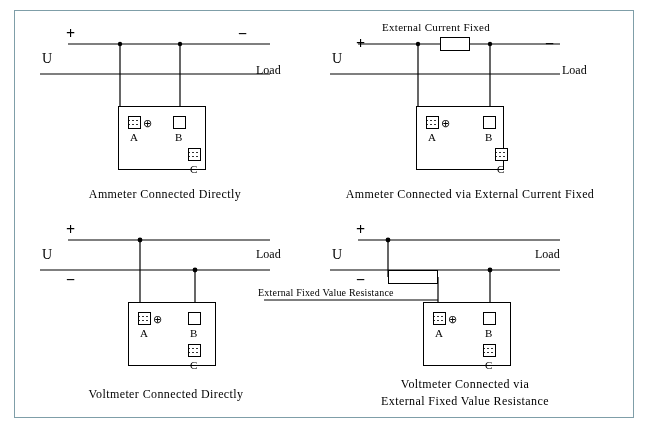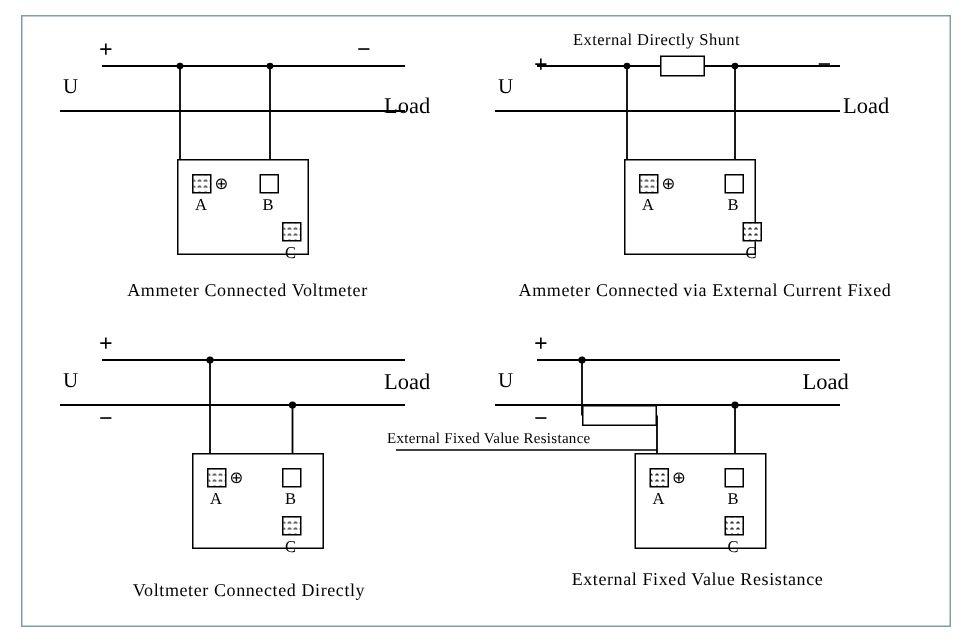--- a/index.html
+++ b/index.html
@@ -41,21 +41,21 @@
     overflow: visible;
   }
   .lbl {
     position: absolute;
     font-family: "Liberation Serif", serif;
     color: #000000;
     white-space: nowrap;
     line-height: 1;
   }
   .lbl-load {
-    font-size: 15px;
+    font-size: 12px;
   }
   .lbl-u {
     font-size: 14px;
   }
   .lbl-sign {
     font-size: 16px;
     font-weight: bold;
   }
   .lbl-term {
     font-size: 11px;
@@ -152,21 +152,21 @@
     <div class="plus-mark" style="left:103px; top:96px;">⊕</div>
     <div class="lbl lbl-term" style="left:90px; top:110px;">A</div>
 
     <div class="term-sq" style="left:133px; top:94px;"></div>
     <div class="lbl lbl-term" style="left:135px; top:110px;">B</div>
 
     <div class="term-hatch" style="left:148px; top:126px;"></div>
     <div class="lbl lbl-term" style="left:150px; top:142px;">C</div>
 
     <div class="caption-block" style="left:0px; top:162px; width:250px;">
-      <span class="lbl-caption" style="position:relative; display:inline-block;">Ammeter Connected Voltmeter</span>
+      <span class="lbl-caption" style="position:relative; display:inline-block;">Ammeter Connected Directly</span>
     </div>
   </div>
 
   <div class="panel" style="left:330px; top:22px; width:290px; height:190px;">
 
     <svg class="diagram" width="290" height="190">
 
       <line x1="28" y1="22" x2="110" y2="22" stroke="#000" stroke-width="1.2"></line>
 
       <line x1="140" y1="22" x2="230" y2="22" stroke="#000" stroke-width="1.2"></line>
@@ -178,21 +178,21 @@
       <line x1="160" y1="22" x2="160" y2="88" stroke="#000" stroke-width="1.2"></line>
 
       <line x1="172" y1="140" x2="172" y2="130" stroke="#000" stroke-width="1.2"></line>
 
       <circle cx="88" cy="22" r="2.2" fill="#000"></circle>
       <circle cx="160" cy="22" r="2.2" fill="#000"></circle>
     </svg>
 
     <div class="resistor" style="left:110px; top:15px; width:30px; height:14px;"></div>
 
-    <div class="lbl lbl-shunt" style="left:52px; top:0px;">External Directly Shunt</div>
+    <div class="lbl lbl-shunt" style="left:52px; top:0px;">External Current Fixed</div>
     <div class="lbl lbl-sign" style="left:26px; top:14px;">+</div>
     <div class="lbl lbl-sign" style="left:215px; top:14px;">−</div>
     <div class="lbl lbl-u" style="left:2px; top:30px;">U</div>
     <div class="lbl lbl-load" style="left:232px; top:42px;">Load</div>
 
     <div class="meter-box" style="left:86px; top:84px; width:88px; height:64px;"></div>
 
     <div class="term-hatch" style="left:96px; top:94px;"></div>
     <div class="plus-mark" style="left:111px; top:96px;">⊕</div>
     <div class="lbl lbl-term" style="left:98px; top:110px;">A</div>
@@ -283,16 +283,17 @@
     <div class="plus-mark" style="left:118px; top:92px;">⊕</div>
     <div class="lbl lbl-term" style="left:105px; top:106px;">A</div>
 
     <div class="term-sq" style="left:153px; top:90px;"></div>
     <div class="lbl lbl-term" style="left:155px; top:106px;">B</div>
 
     <div class="term-hatch" style="left:153px; top:122px;"></div>
     <div class="lbl lbl-term" style="left:155px; top:138px;">C</div>
 
     <div class="caption-block" style="left:0px; top:155px; width:270px;">
+      <div class="lbl-caption" style="position:relative;">Voltmeter Connected via</div>
       <div class="lbl-caption" style="position:relative; margin-top:2px;">External Fixed Value Resistance</div>
     </div>
   </div>
 </div>
 
 </body></html>

